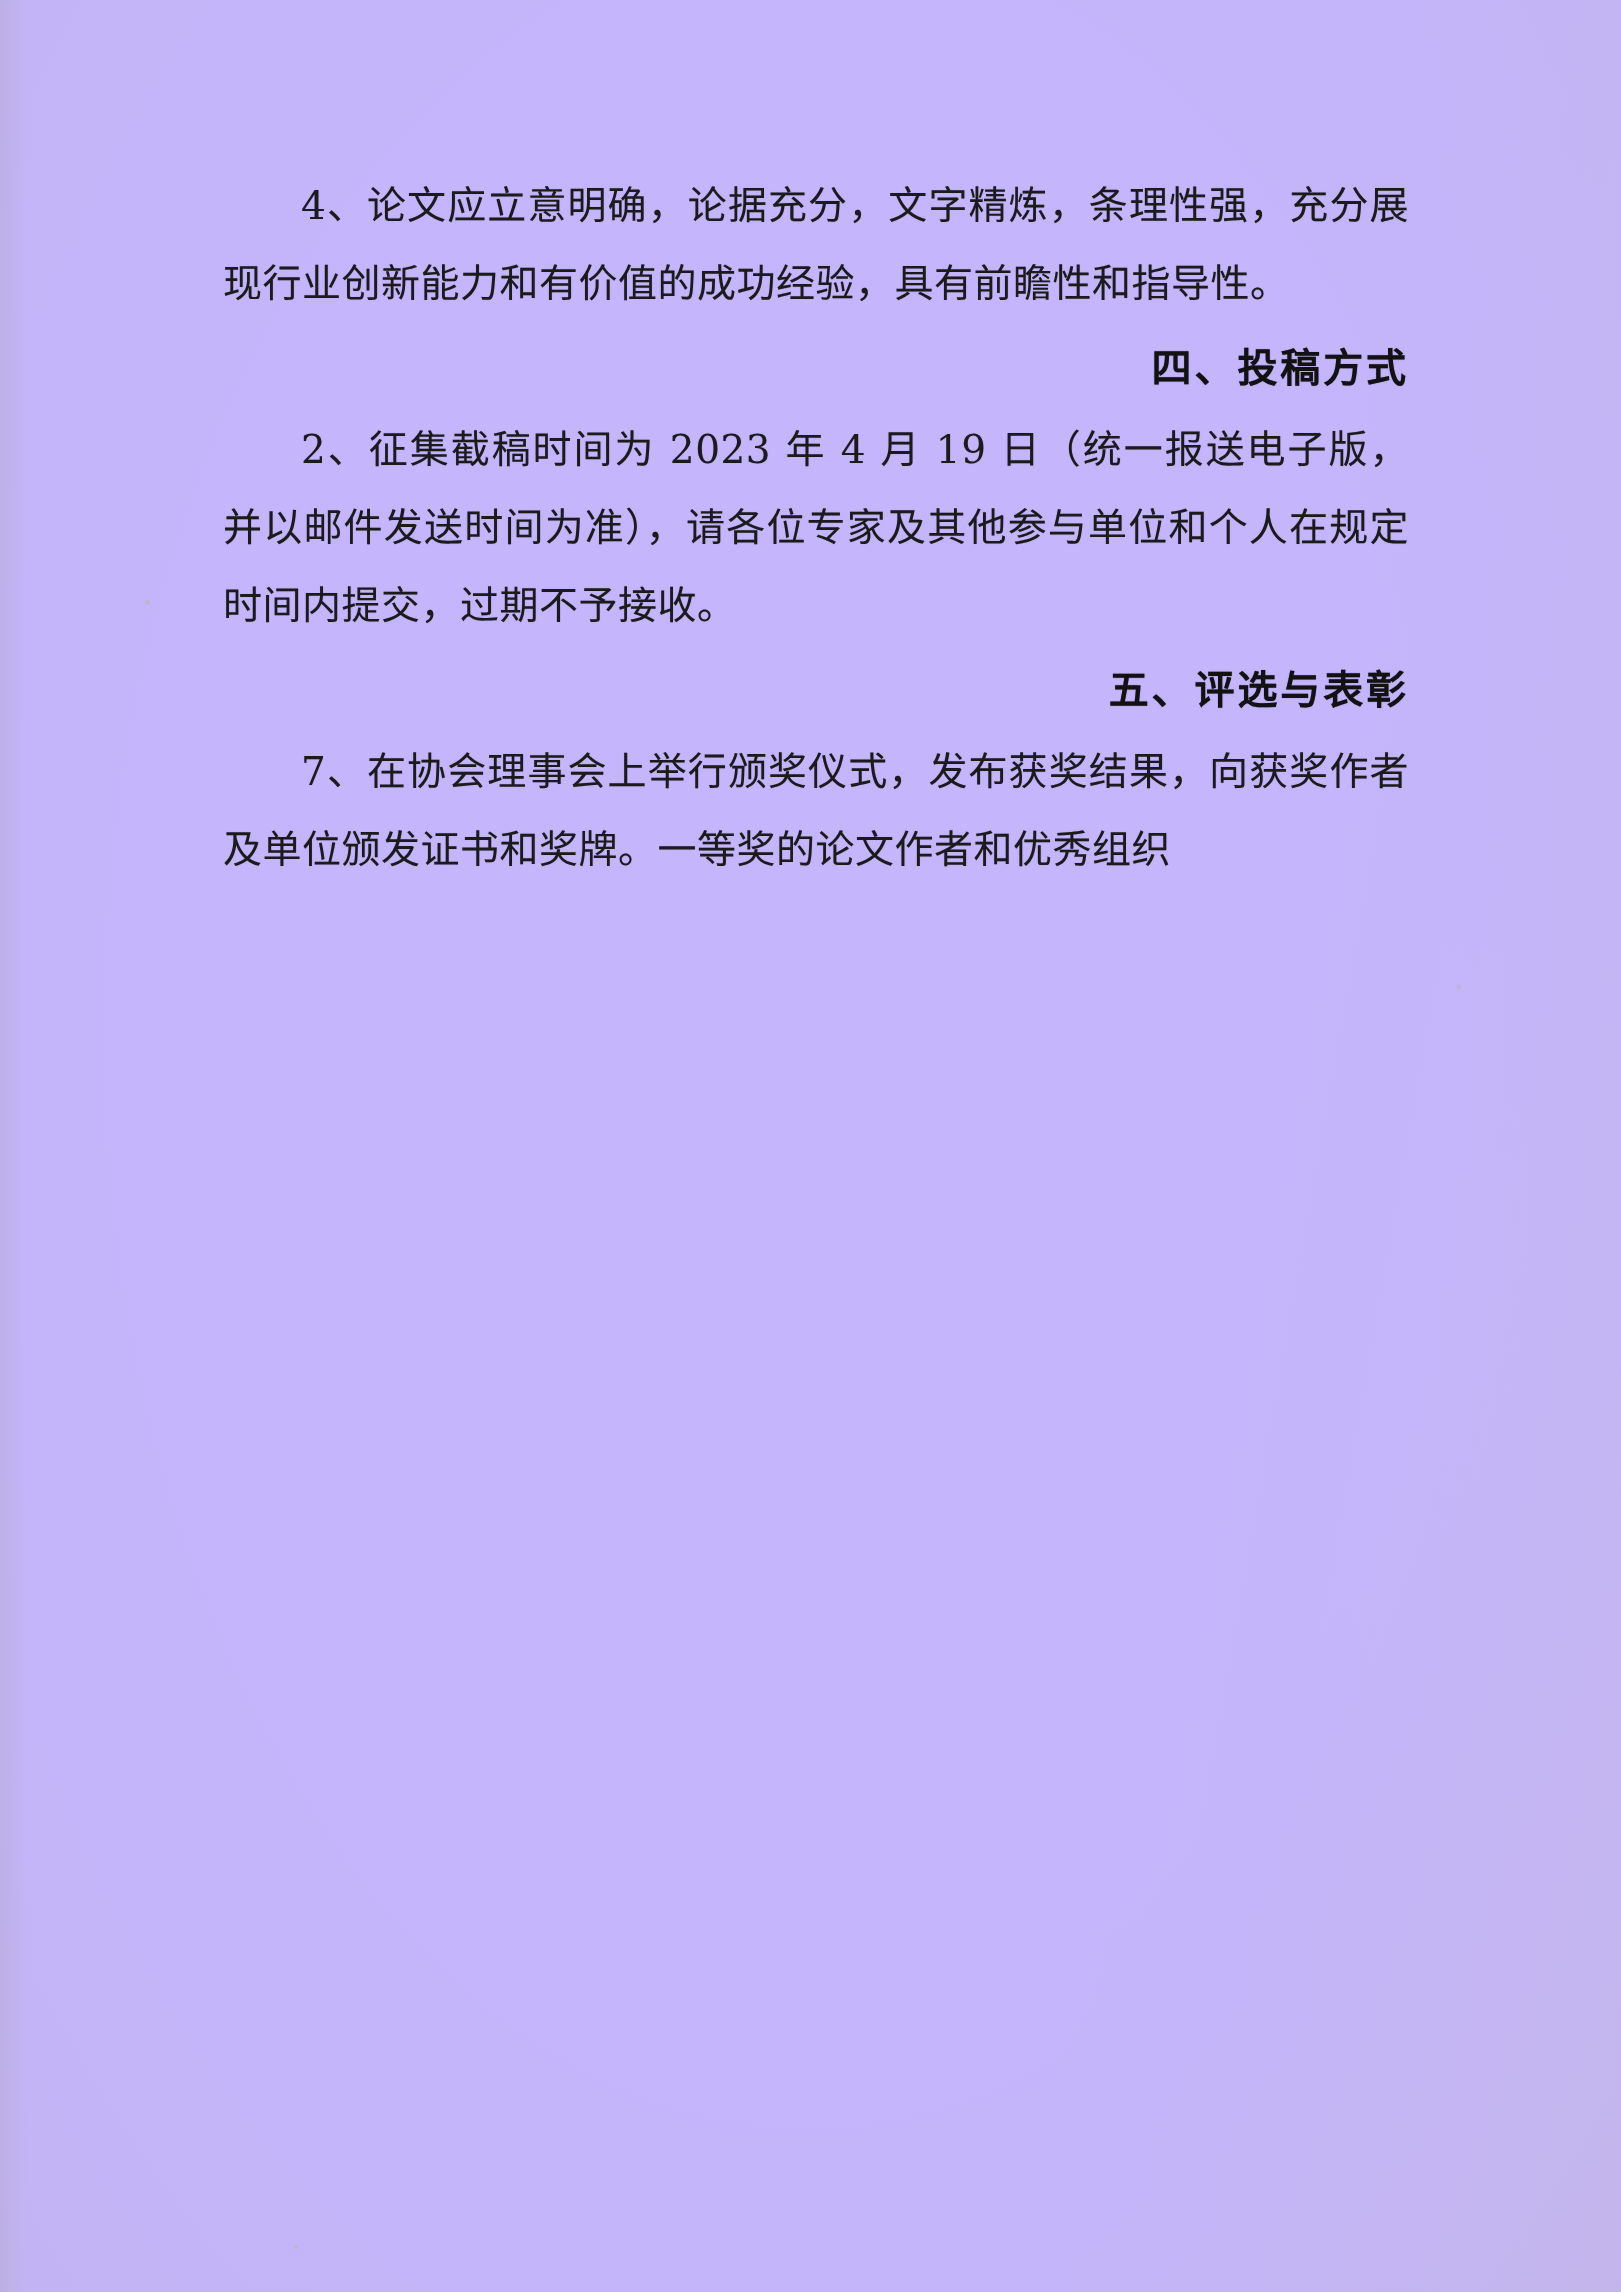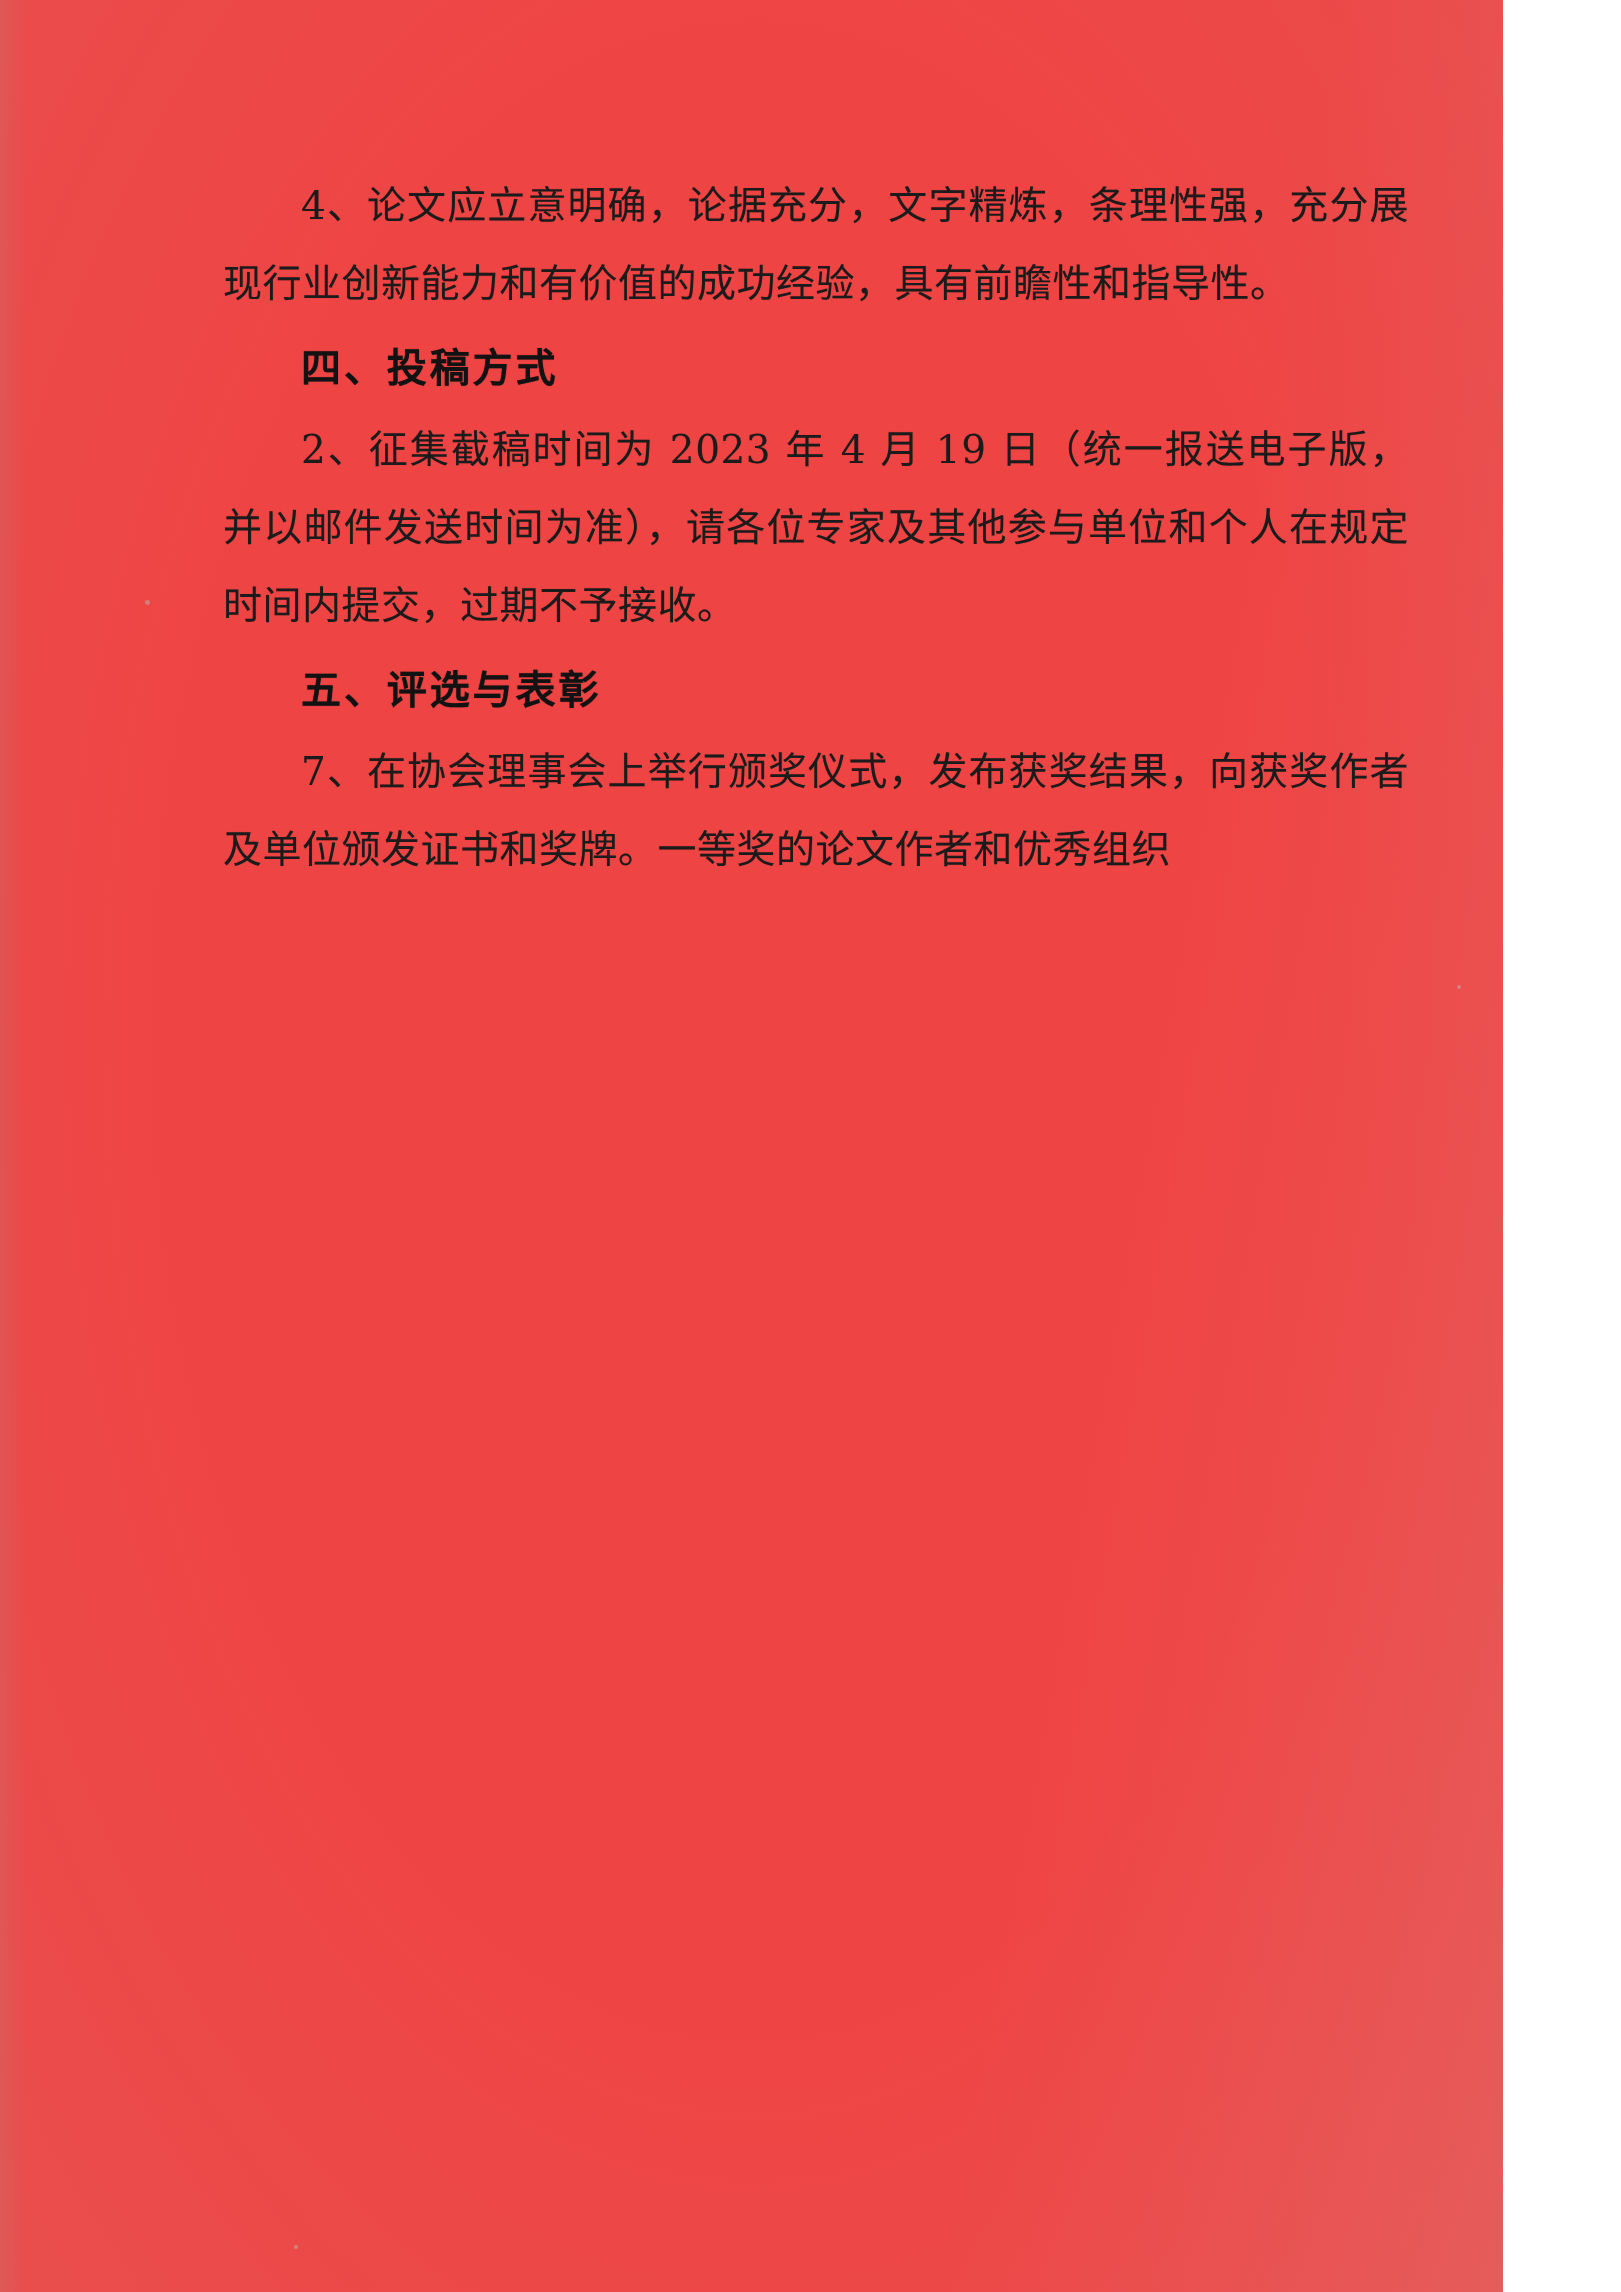--- a/index.html
+++ b/index.html
@@ -11,23 +11,23 @@
   body {
     width: 1621px;
     height: 2293px;
     overflow: hidden;
     font-family: "DejaVu Serif", "Liberation Serif", serif;
   }
 
   
   .page {
     position: relative;
-    width: 1503px;
+    width: 1621px;
     height: 2293px;
-    background: #ef4444;
+    background: #c4b5fd;
     box-sizing: border-box;
   }
 
   
   .page::before {
     content: "";
     position: absolute;
     inset: 0;
     pointer-events: none;
     background:
@@ -67,20 +67,21 @@
   p.heading {
     margin: 0 0 2px 0;
     font-size: 40px;
     line-height: 82px;
     color: #121212;
     font-weight: bold;
     text-indent: 78px;
     letter-spacing: 2.9px;
     font-family: "DejaVu Serif", "Liberation Serif", serif;
     text-shadow: 0 0 1px rgba(20,20,20,0.5);
+    text-align: right;
   }
 
   
   .speck {
     position: absolute;
     background: #b9b2a8;
     border-radius: 50%;
     pointer-events: none;
     opacity: 0.55;
   }

